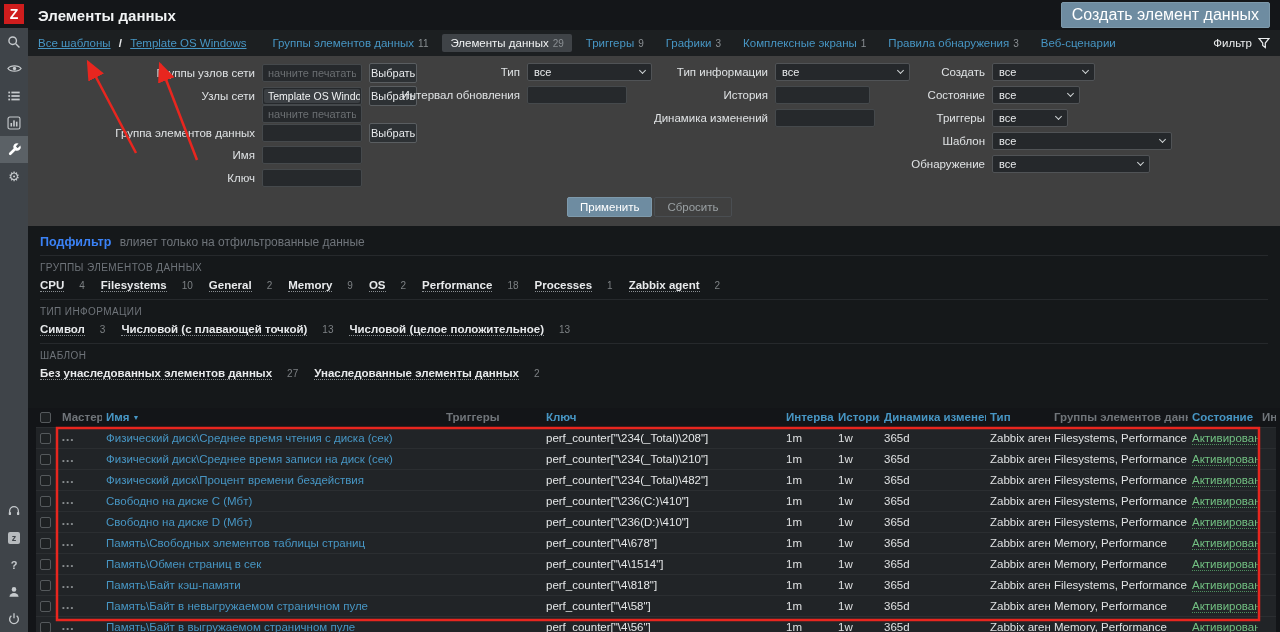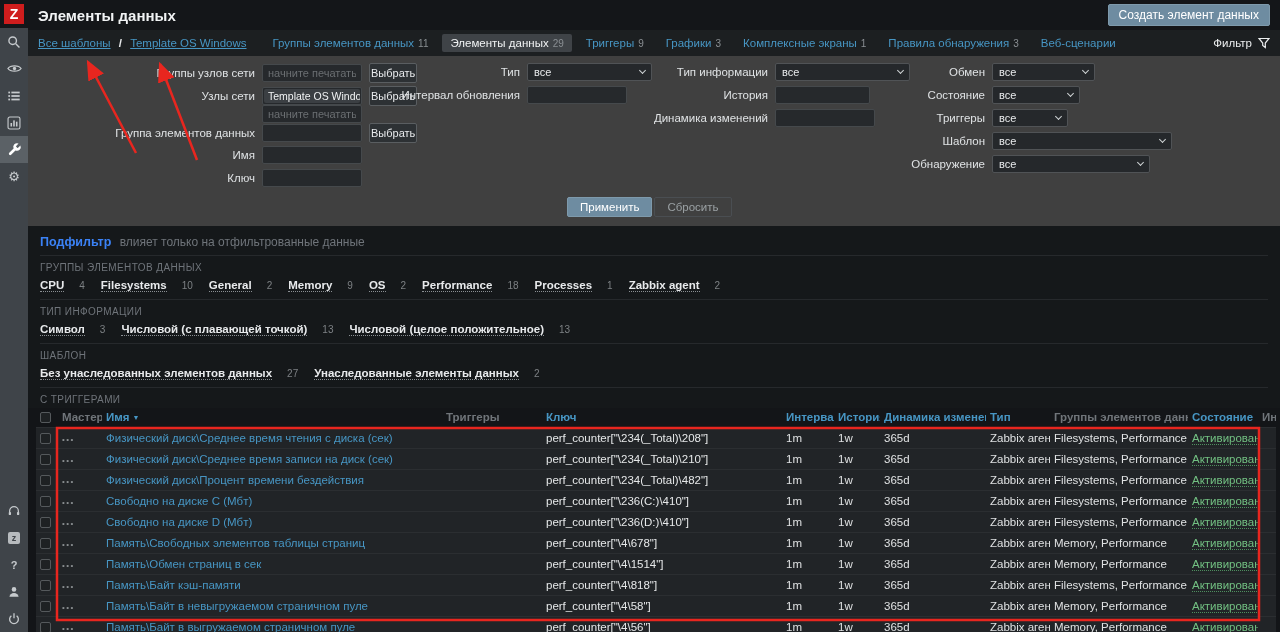--- a/index.html
+++ b/index.html
@@ -25,21 +25,21 @@
   .zshare { width:12px; height:12px; background:#b7bbbe; color:#3f4449; border-radius:2px;
     font-size:9px; font-weight:bold; display:flex; align-items:center; justify-content:center; }
   .qmark { font-size:11px; font-weight:bold; color:#c6cacd; }
 
   
   .main { margin-left:28px; width:1252px; }
 
   .page-header { height:30px; background:#141619; display:flex; align-items:center; padding:0 10px; }
   .page-title { font-size:15px; font-weight:bold; color:#f1f3f4; margin:0; }
   .btn-primary { margin-left:auto; background:#6e8ca1; border:1px solid #7e9aac; color:#fff;
-    font-family:inherit; font-size:12px; padding:3px 10px; border-radius:2px; cursor:pointer; }
+    font-family:inherit; font-size:16px; padding:3px 10px; border-radius:2px; cursor:pointer; }
 
   .nav-bar { height:26px; background:#1c1f21; display:flex; align-items:center; padding:0 10px; font-size:11.5px; }
   .breadcrumb a { color:#4796c4; text-decoration:underline; cursor:pointer; }
   .crumb-sep { color:#e8eaec; font-weight:bold; margin:0 5px; }
   .tabs { display:flex; align-items:center; margin-left:18px; }
   .tab { display:flex; align-items:center; padding:3px 8px; border-radius:2px; margin-right:6px; cursor:pointer; }
   .tab-label { color:#4796c4; }
   .tab-active { background:#3f4347; }
   .tab-active .tab-label { color:#f1f3f4; }
   .tab-count { color:#8a8f93; font-size:10px; margin-left:4px; }
@@ -282,21 +282,21 @@
       <div class="frow" style="left:610px;top:30px">
         <label class="flbl w130">История</label>
         <input class="fin in95" style="">
       </div>
       <div class="frow" style="left:610px;top:53px">
         <label class="flbl w130">Динамика изменений</label>
         <input class="fin in100" style="">
       </div>
 
       <div class="frow" style="left:837px;top:7px">
-        <label class="flbl w120">Обмен</label>
+        <label class="flbl w120">Создать</label>
         <span class="fsel" style="width:103px">
           <span>все</span>
             <i class="chev"></i>
         </span>
       </div>
       <div class="frow" style="left:837px;top:30px">
         <label class="flbl w120">Состояние</label>
         <span class="fsel" style="width:88px">
           <span>все</span>
             <i class="chev"></i>
@@ -395,23 +395,20 @@
             <div class="sec-links">
               <span class="sublink">
                 <b>Без унаследованных элементов данных</b>
                 <i>27</i>
               </span>
               <span class="sublink">
                 <b>Унаследованные элементы данных</b>
                 <i>2</i>
               </span>
             </div>
-          </div>
-          <div class="sub-section">
-            <div class="sec-title">С ТРИГГЕРАМИ</div>
           </div>
         </div>
     </section>
 
     <section class="table-area">
       <table>
         <colgroup id="cols">
             <col style="width: 22px;">
             <col style="width: 44px;">
             <col style="width: 340px;">

